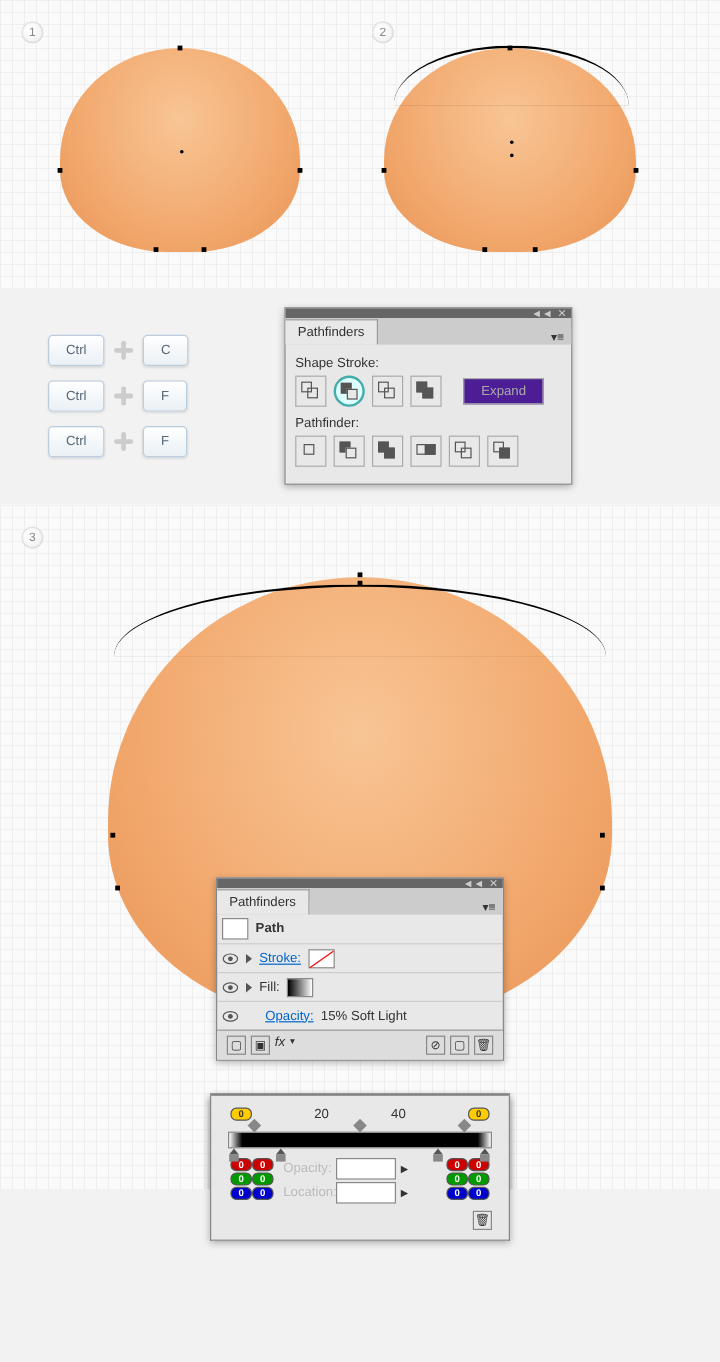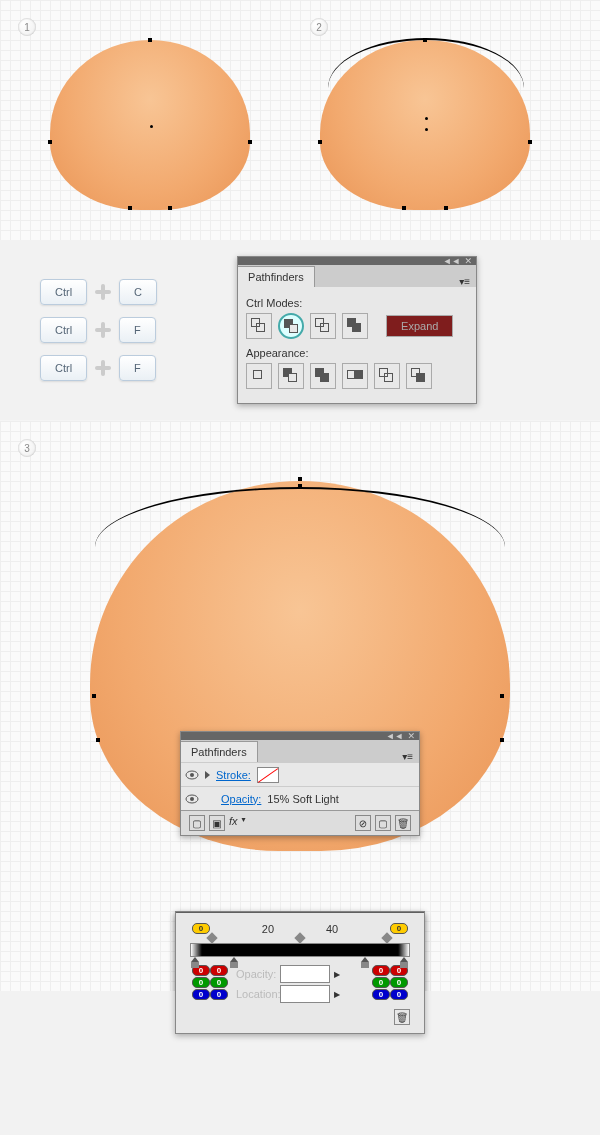--- a/index.html
+++ b/index.html
@@ -24,21 +24,21 @@
 .panel{background:#e8e8e8;border:1px solid #888;box-shadow:0 2px 6px rgba(0,0,0,.3);font-size:11px}
 .panel-top{background:#666;height:8px;display:flex;justify-content:flex-end;padding-right:4px;gap:4px;align-items:center}
 .panel-top span{color:#ccc;font-size:9px;line-height:1}
 .panel-tabs{display:flex;background:#ccc;height:22px;align-items:flex-end}
 .tab{background:#e8e8e8;padding:4px 10px;border-top:1px solid #999;border-right:1px solid #999;font-size:11px}
 .panel-body{padding:6px 8px}
 .pf-label{font-size:11px;margin:4px 0}
 .pf-row{display:flex;gap:6px;align-items:center;margin-bottom:8px}
 .pf-btn{width:26px;height:26px;border:1px solid #aaa;background:#e8e8e8;display:flex;align-items:center;justify-content:center;position:relative}
 .pf-btn.sel{border:2px solid #4aa;border-radius:50%;background:#dff}
-.expand-btn{border:1px solid #aaa;padding:4px 14px;color:#aaa;background:#7f1d1d;margin-left:12px}
+.expand-btn{border:1px solid #aaa;padding:4px 14px;color:#aaa;background:#4c1d95;margin-left:12px}
 .sq{width:9px;height:9px;border:1px solid #555;position:absolute}
 .sq.f{background:#555}
 .section3{height:570px;position:relative;margin-top:1px}
 .ball3{left:90px;top:60px;width:420px;height:370px;border-radius:50% 50% 45% 45%/55% 55% 42% 42%}
 .app-panel{position:absolute;left:180px;top:310px;width:240px}
 .app-row{display:flex;align-items:center;height:24px;border-top:1px solid #ccc;padding:0 4px;gap:6px}
 .eye{width:14px;height:14px;display:flex;align-items:center;justify-content:center}
 .eye svg{width:14px;height:10px}
 .tri{width:0;height:0;border-left:5px solid #555;border-top:4px solid transparent;border-bottom:4px solid transparent}
 .swatch{width:22px;height:16px;border:1px solid #888;background:#fff;position:relative}
@@ -121,41 +121,41 @@
       <span>◄◄</span>
       <span>✕</span>
     </div>
     <div class="panel-tabs">
       <div class="tab">Pathfinders</div>
       <div style="flex:1;background:#ccc;display:flex;justify-content:flex-end;align-items:center;padding-right:6px">
           <span style="font-size:10px">▾≡</span>
         </div>
     </div>
     <div class="panel-body">
-      <div class="pf-label">Ctrl Modes:</div>
+      <div class="pf-label">Shape Stroke:</div>
       <div class="pf-row">
         <div class="pf-btn">
             <div class="sq" style="top:4px;left:4px"></div>
             <div class="sq" style="top:9px;left:9px"></div>
           </div>
         <div class="pf-btn sel">
             <div class="sq f" style="top:4px;left:4px"></div>
             <div class="sq" style="top:9px;left:9px;background:#e8e8e8"></div>
           </div>
         <div class="pf-btn">
             <div class="sq" style="top:4px;left:4px"></div>
             <div class="sq" style="top:9px;left:9px"></div>
           </div>
         <div class="pf-btn">
             <div class="sq f" style="top:4px;left:4px"></div>
             <div class="sq f" style="top:9px;left:9px"></div>
           </div>
         <div class="expand-btn">Expand</div>
       </div>
-      <div class="pf-label">Appearance:</div>
+      <div class="pf-label">Pathfinder:</div>
       <div class="pf-row">
         <div class="pf-btn">
             <div class="sq" style="top:6px;left:6px"></div>
           </div>
         <div class="pf-btn">
             <div class="sq f" style="top:4px;left:4px"></div>
             <div class="sq" style="top:9px;left:9px;background:#e8e8e8"></div>
           </div>
         <div class="pf-btn">
             <div class="sq f" style="top:4px;left:4px"></div>
@@ -195,30 +195,45 @@
       <span>◄◄</span>
       <span>✕</span>
     </div>
     <div class="panel-tabs">
       <div class="tab">Pathfinders</div>
       <div style="flex:1;background:#ccc;display:flex;justify-content:flex-end;align-items:center;padding-right:6px">
           <span style="font-size:10px">▾≡</span>
         </div>
     </div>
     <div>
+      <div class="app-row" style="border-top:none">
+        <div class="swatch" style="background:#fff;width:22px;height:18px"></div>
+        <b>Path</b>
+      </div>
       <div class="app-row">
         <div class="eye">
             <svg viewBox="0 0 14 10">
               <ellipse cx="7" cy="5" rx="6" ry="4" fill="none" stroke="#555"></ellipse>
               <circle cx="7" cy="5" r="2" fill="#555"></circle>
             </svg>
           </div>
         <div class="tri"></div>
         <span class="link">Stroke:</span>
         <div class="swatch none"></div>
+      </div>
+      <div class="app-row">
+        <div class="eye">
+            <svg viewBox="0 0 14 10">
+              <ellipse cx="7" cy="5" rx="6" ry="4" fill="none" stroke="#555"></ellipse>
+              <circle cx="7" cy="5" r="2" fill="#555"></circle>
+            </svg>
+          </div>
+        <div class="tri"></div>
+        <span>Fill:</span>
+        <div class="swatch grad"></div>
       </div>
       <div class="app-row">
         <div class="eye">
             <svg viewBox="0 0 14 10">
               <ellipse cx="7" cy="5" rx="6" ry="4" fill="none" stroke="#555"></ellipse>
               <circle cx="7" cy="5" r="2" fill="#555"></circle>
             </svg>
           </div>
         <span style="width:10px"></span>
         <span class="link">Opacity:</span>

